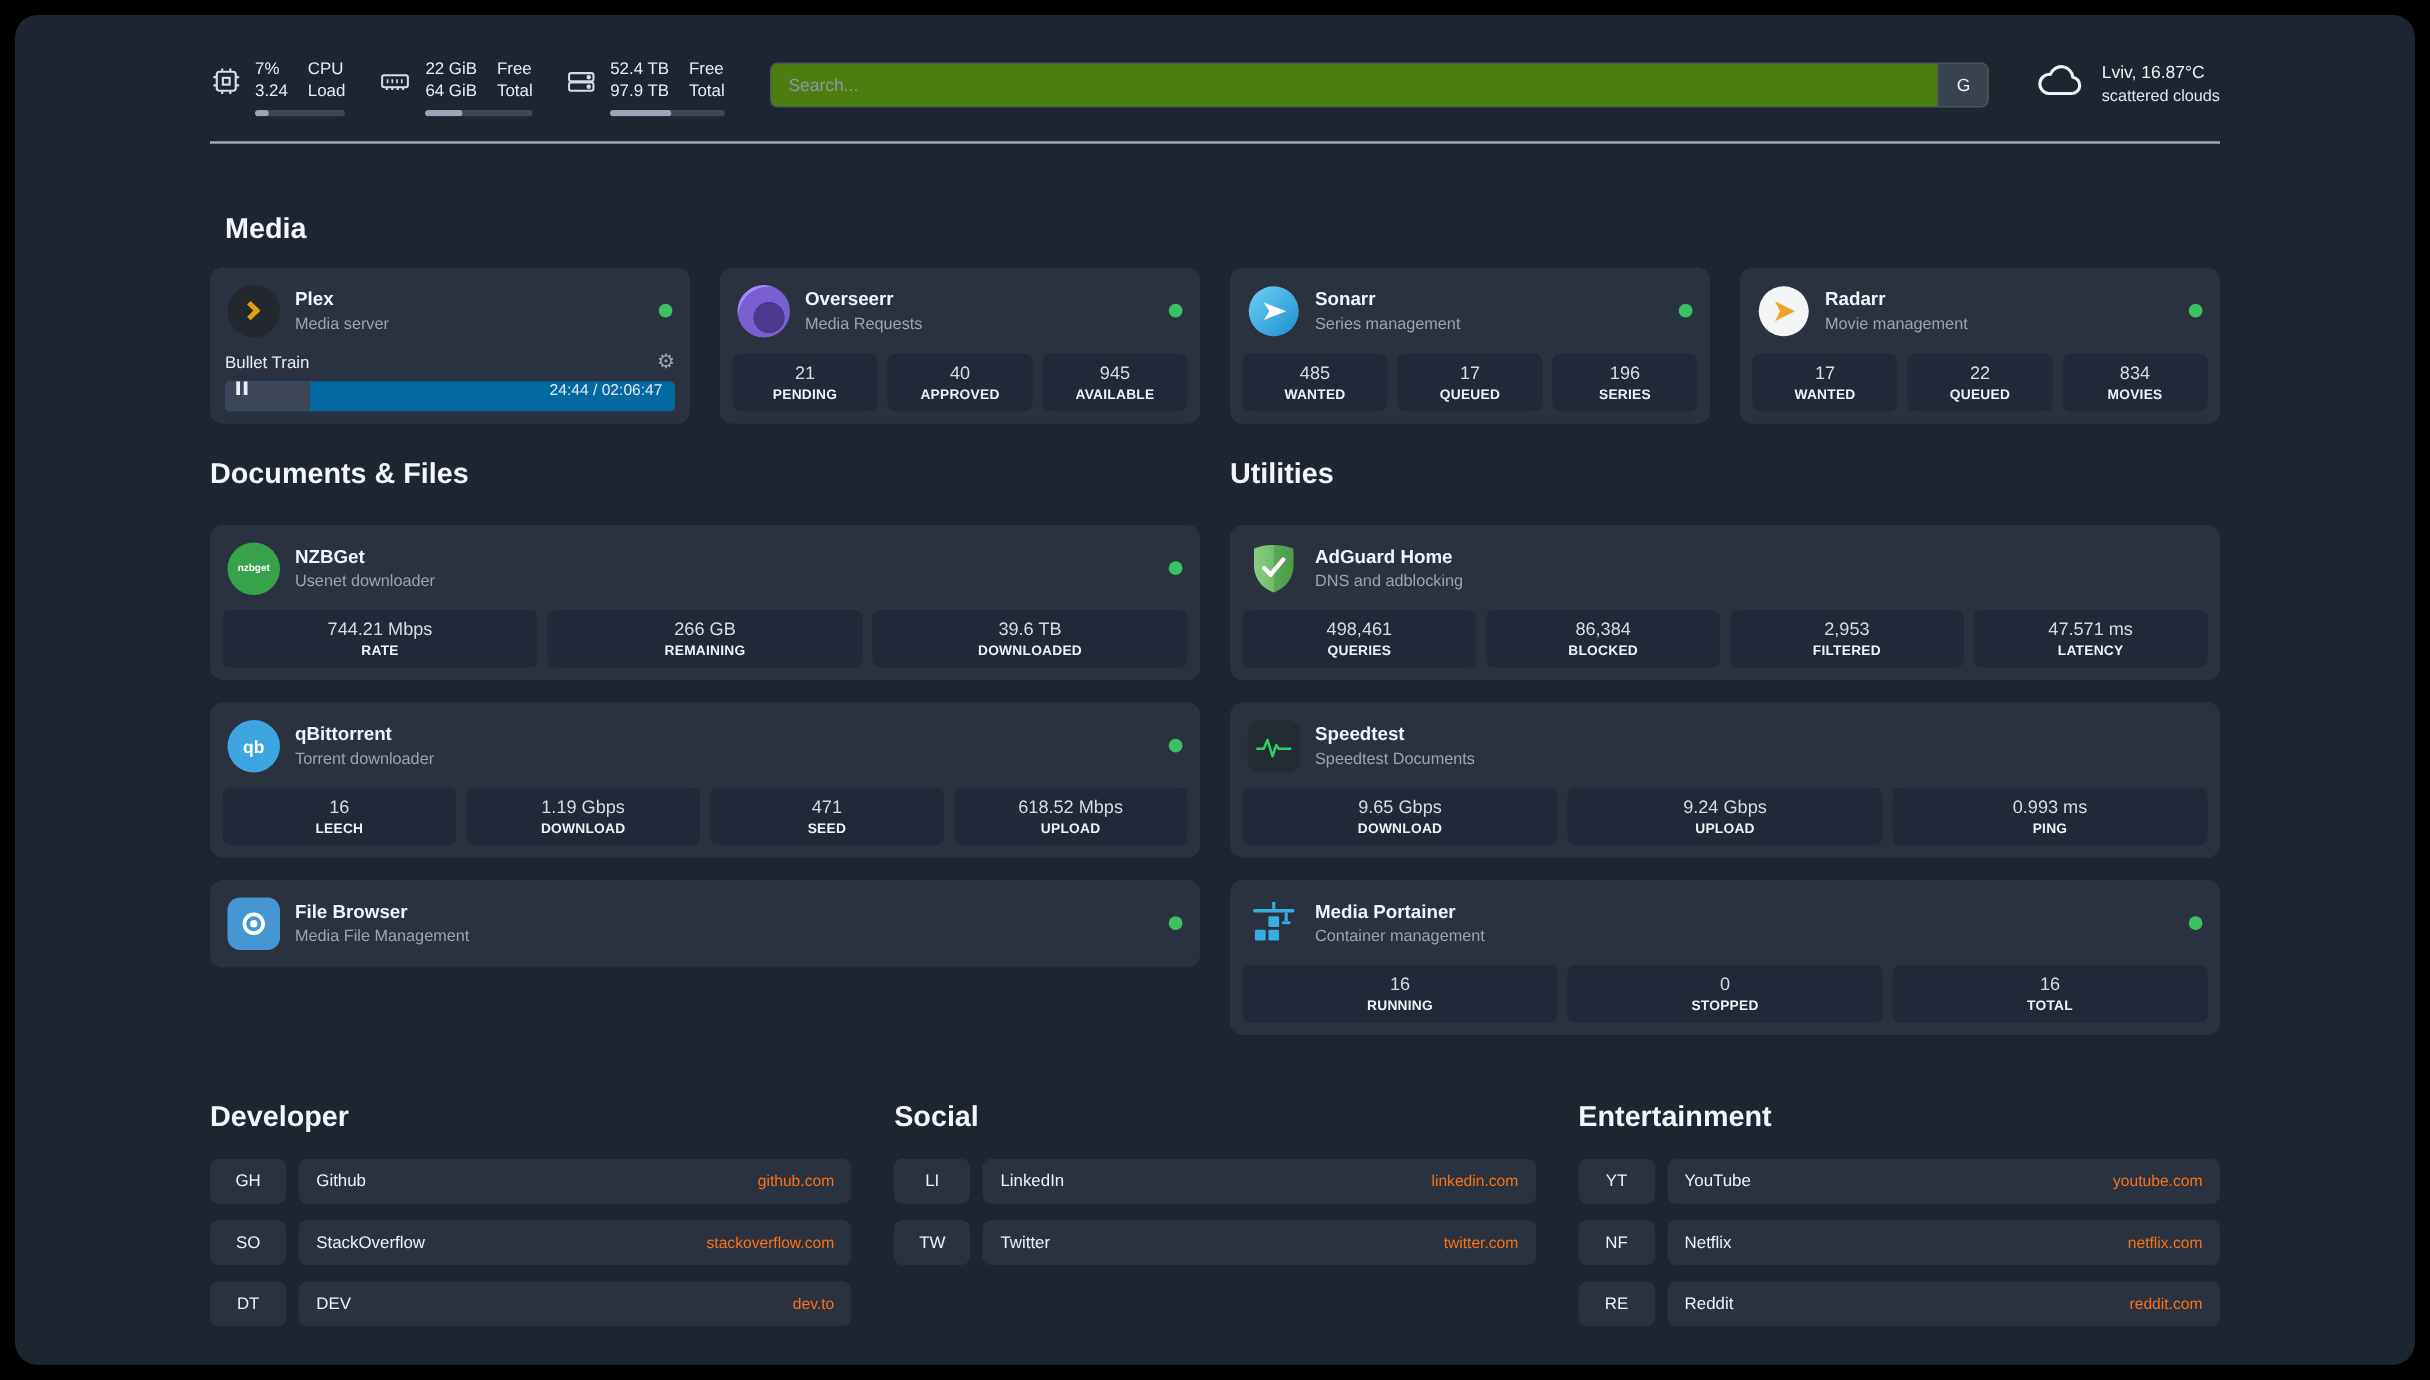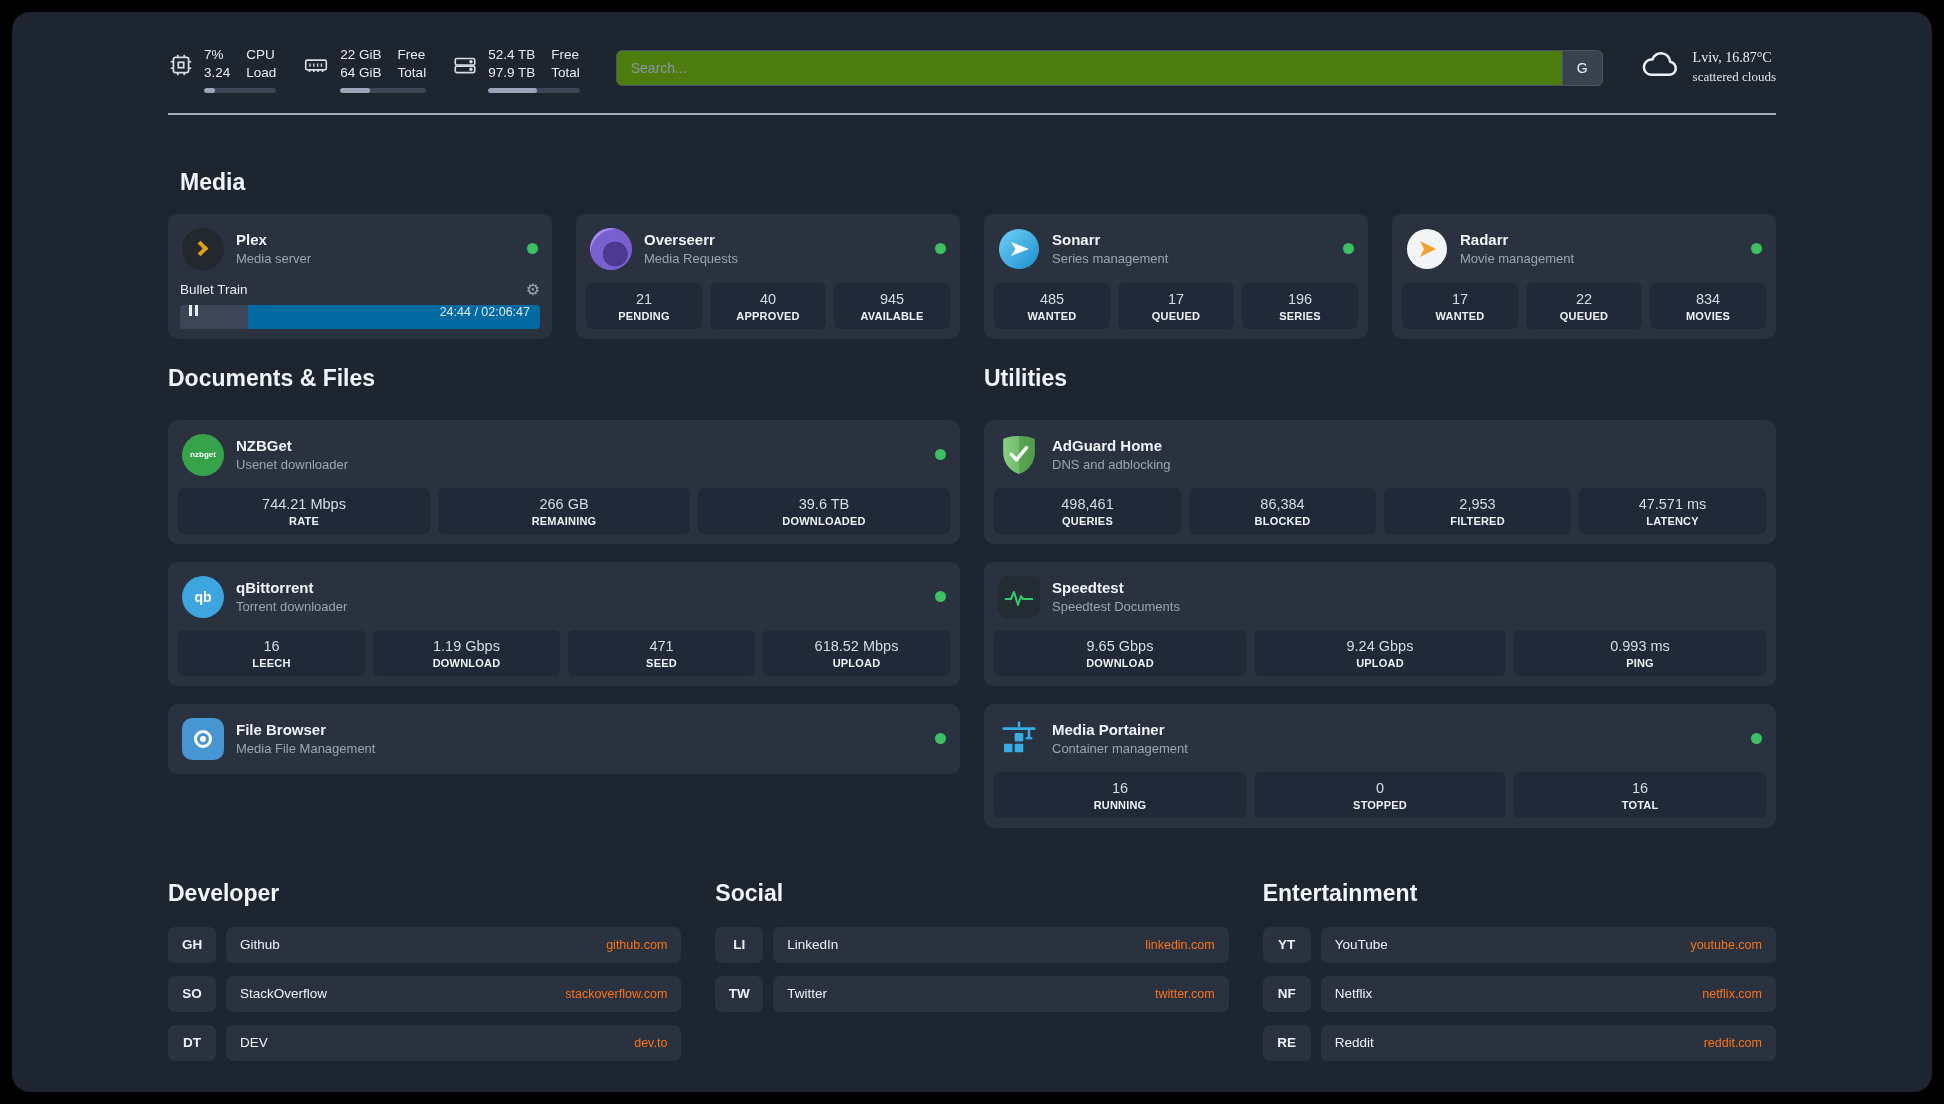--- a/index.html
+++ b/index.html
@@ -18,21 +18,21 @@
   .sys-fill { display:block; height:100%; background:#9aa6b8; border-radius:3px; width:0; }
 
   .searchbar { flex:1; display:flex; align-items:center; height:36px; background:#4d7c0f;
                border:1px solid #4a5462; border-radius:6px; margin:4px 36px 0 10px; overflow:hidden; }
   .searchbar input { flex:1; background:transparent; border:none; outline:none; color:#dfe5ec;
                      font-size:14px; padding:0 14px; font-family:"Liberation Sans", sans-serif; }
   .searchbar input::placeholder { color:#8d97a6; }
   .search-engine { width:40px; align-self:stretch; display:flex; align-items:center; justify-content:center;
                    background:#39424f; color:#eef2f7; font-size:14px; border-left:1px solid #4a5462; cursor:pointer; }
 
-  .weather { display:flex; align-items:center; gap:12px; color:#eef2f7; margin-top:2px;font-family:Liberation Serif, serif; }
+  .weather { display:flex; align-items:flex-end; gap:12px; color:#eef2f7; margin-top:2px; }
   .weather-text { font-size:14px; line-height:1.4; }
   .weather-cond { font-size:13px; color:#dfe5ec; }
 
   .divider { margin-top:20px; border-bottom:2px solid rgba(205,213,224,0.75); }
 
   
   .section-title { font-size:23px; font-weight:600; color:#f2f5f9; }
   .media-title { margin:54px 12px 18px; }
 
   .media-grid { display:grid; grid-template-columns:repeat(4,1fr); gap:24px; }
@@ -77,22 +77,22 @@
   .filebrowser { background:#4596d3; border-radius:10px; }
   .fb-glyph { width:18px; height:18px; border:3px solid #fff; border-radius:50%; display:block; position:relative; }
   .fb-glyph::after { content:""; position:absolute; width:6px; height:6px; background:#fff; border-radius:50%;
                      top:50%; left:50%; transform:translate(-50%,-50%); }
   .speedtest { background:#232b33; border-radius:10px; }
 
   
   .links-grid { display:grid; grid-template-columns:repeat(3,1fr); gap:34px; margin-top:52px; }
   .links-col .section-title { margin-bottom:20px; }
   .link-row { display:flex; gap:10px; margin-bottom:13px; cursor:pointer; }
-  .link-abbr { width:48px; height:36px; background:#2a3240; border-radius:7px; flex:none;
-               display:flex; align-items:center; justify-content:center; font-size:13.5px; font-weight:700; color:#eef2f7; }
+  .link-abbr { width:61px; height:36px; background:#2a3240; border-radius:7px; flex:none;
+               display:flex; align-items:center; justify-content:center; font-size:13.5px; font-weight:400; color:#eef2f7; }
   .link-main { flex:1; height:36px; background:#2a3240; border-radius:7px; display:flex; align-items:center;
                justify-content:space-between; padding:0 14px; min-width:0; }
   .link-name { font-size:13.5px; color:#eef2f7; }
   .link-url { font-size:12.5px; color:#f97316; }
 </style>
 </head>
 <body>
 
 <div class="frame">
 <div class="content">

